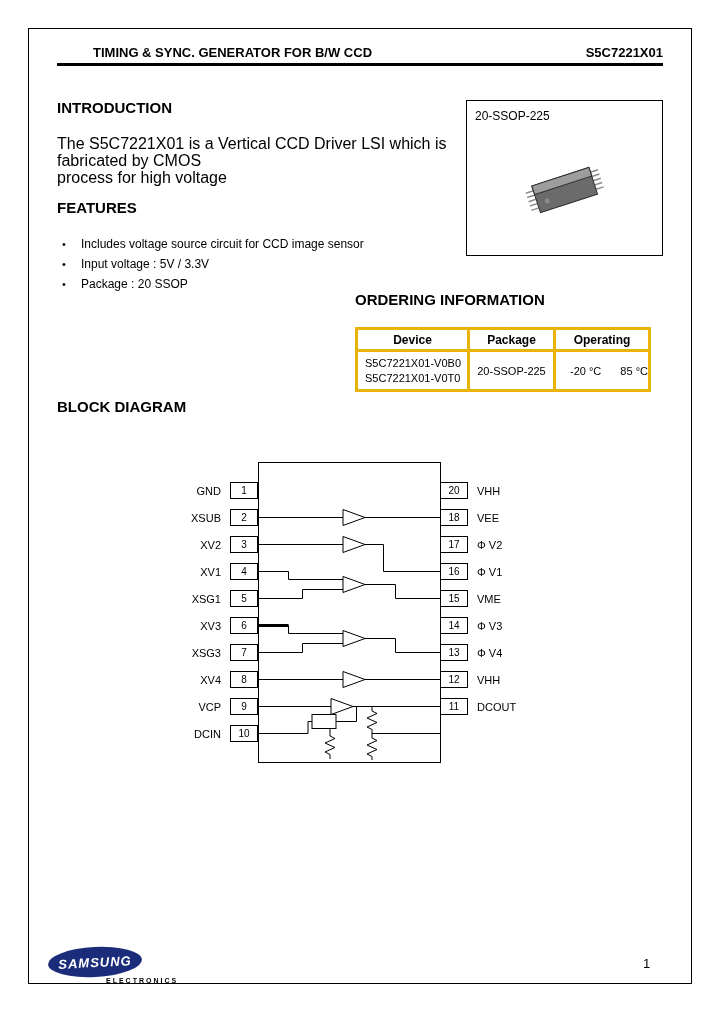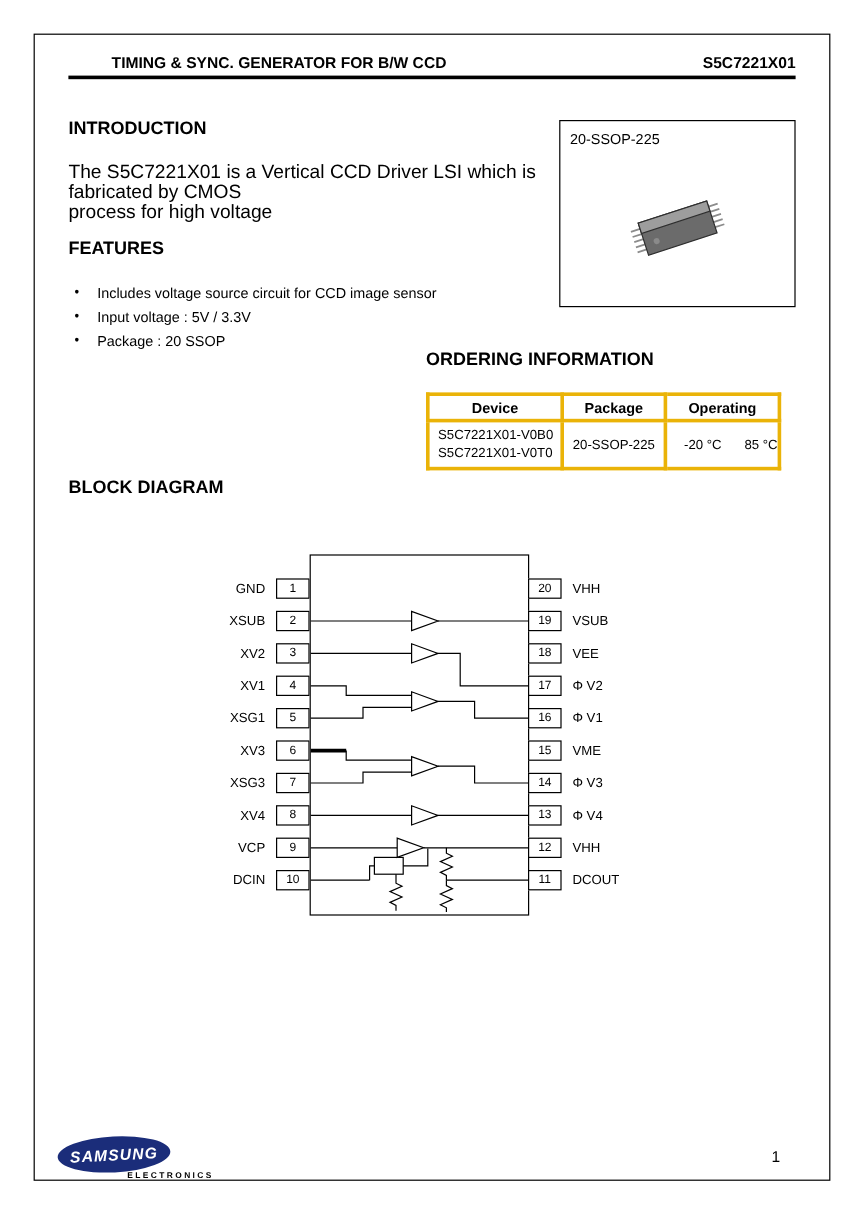--- a/index.html
+++ b/index.html
@@ -220,24 +220,20 @@
       <span class="pin-box">10</span>
     </div>
   </div>
 
   <div class="abs pins-right">
     <div class="pin-row">
       <span class="pin-box">20</span>
       <span class="pin-label">VHH</span>
     </div>
     <div class="pin-row">
-      <span class="pin-box">19</span>
-      <span class="pin-label">VSUB</span>
-    </div>
-    <div class="pin-row">
       <span class="pin-box">18</span>
       <span class="pin-label">VEE</span>
     </div>
     <div class="pin-row">
       <span class="pin-box">17</span>
       <span class="pin-label">Φ V2</span>
     </div>
     <div class="pin-row">
       <span class="pin-box">16</span>
       <span class="pin-label">Φ V1</span>

